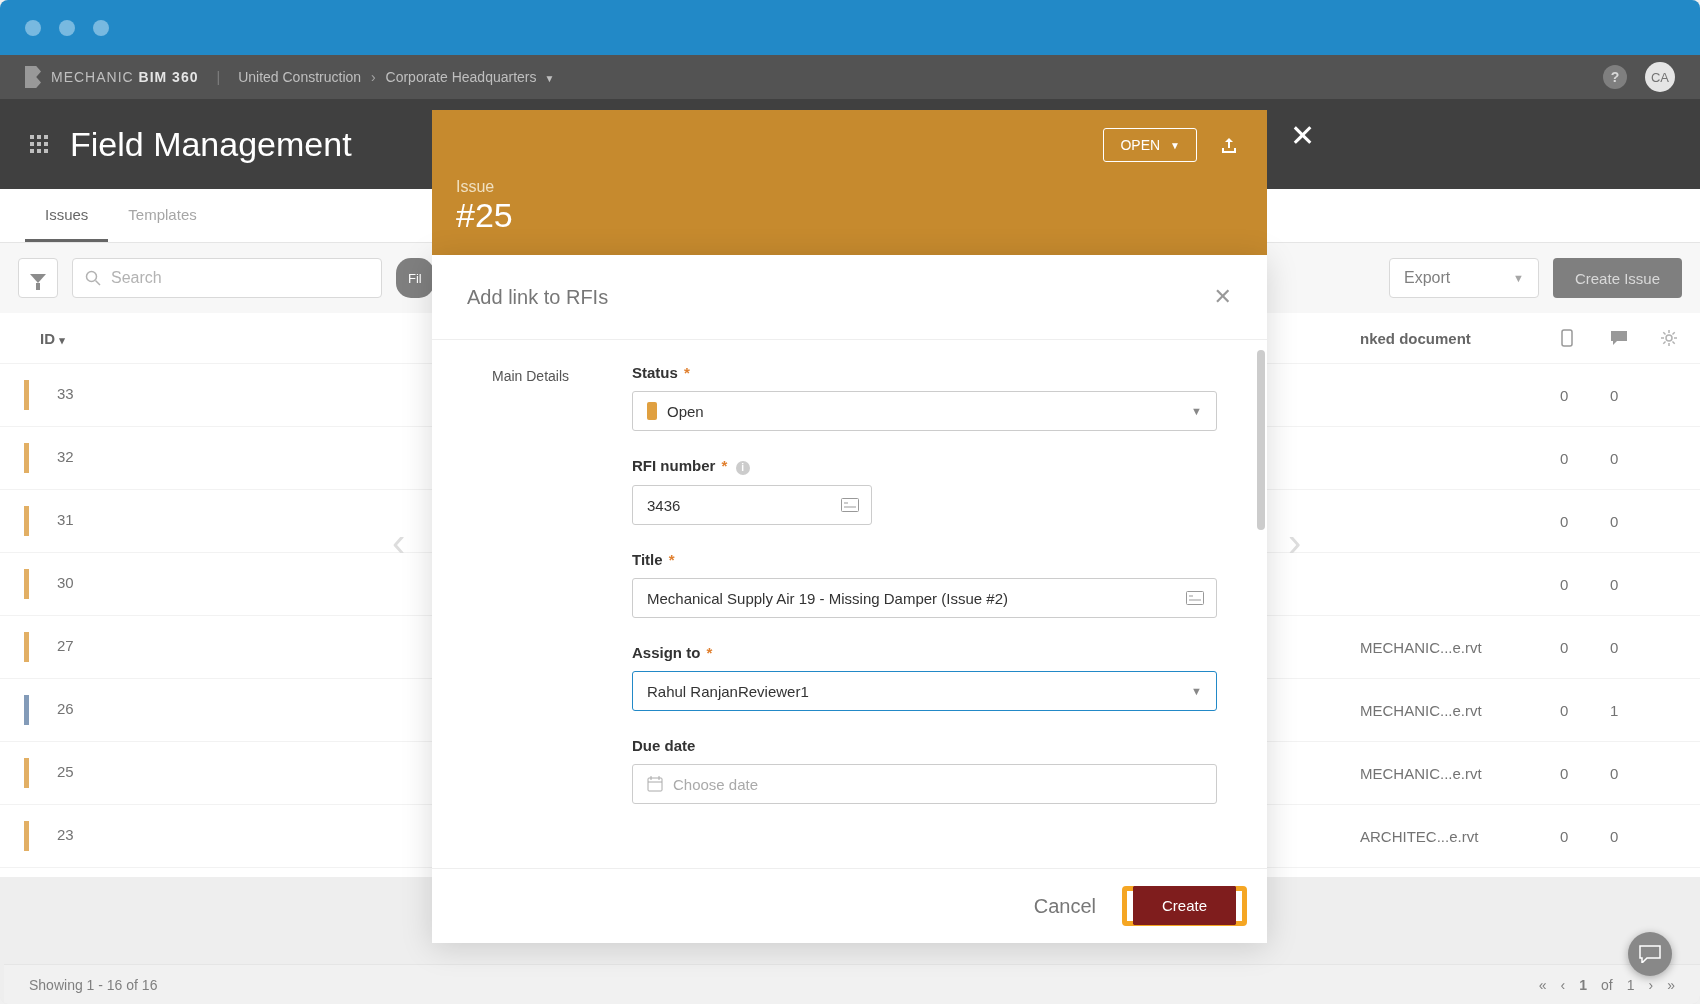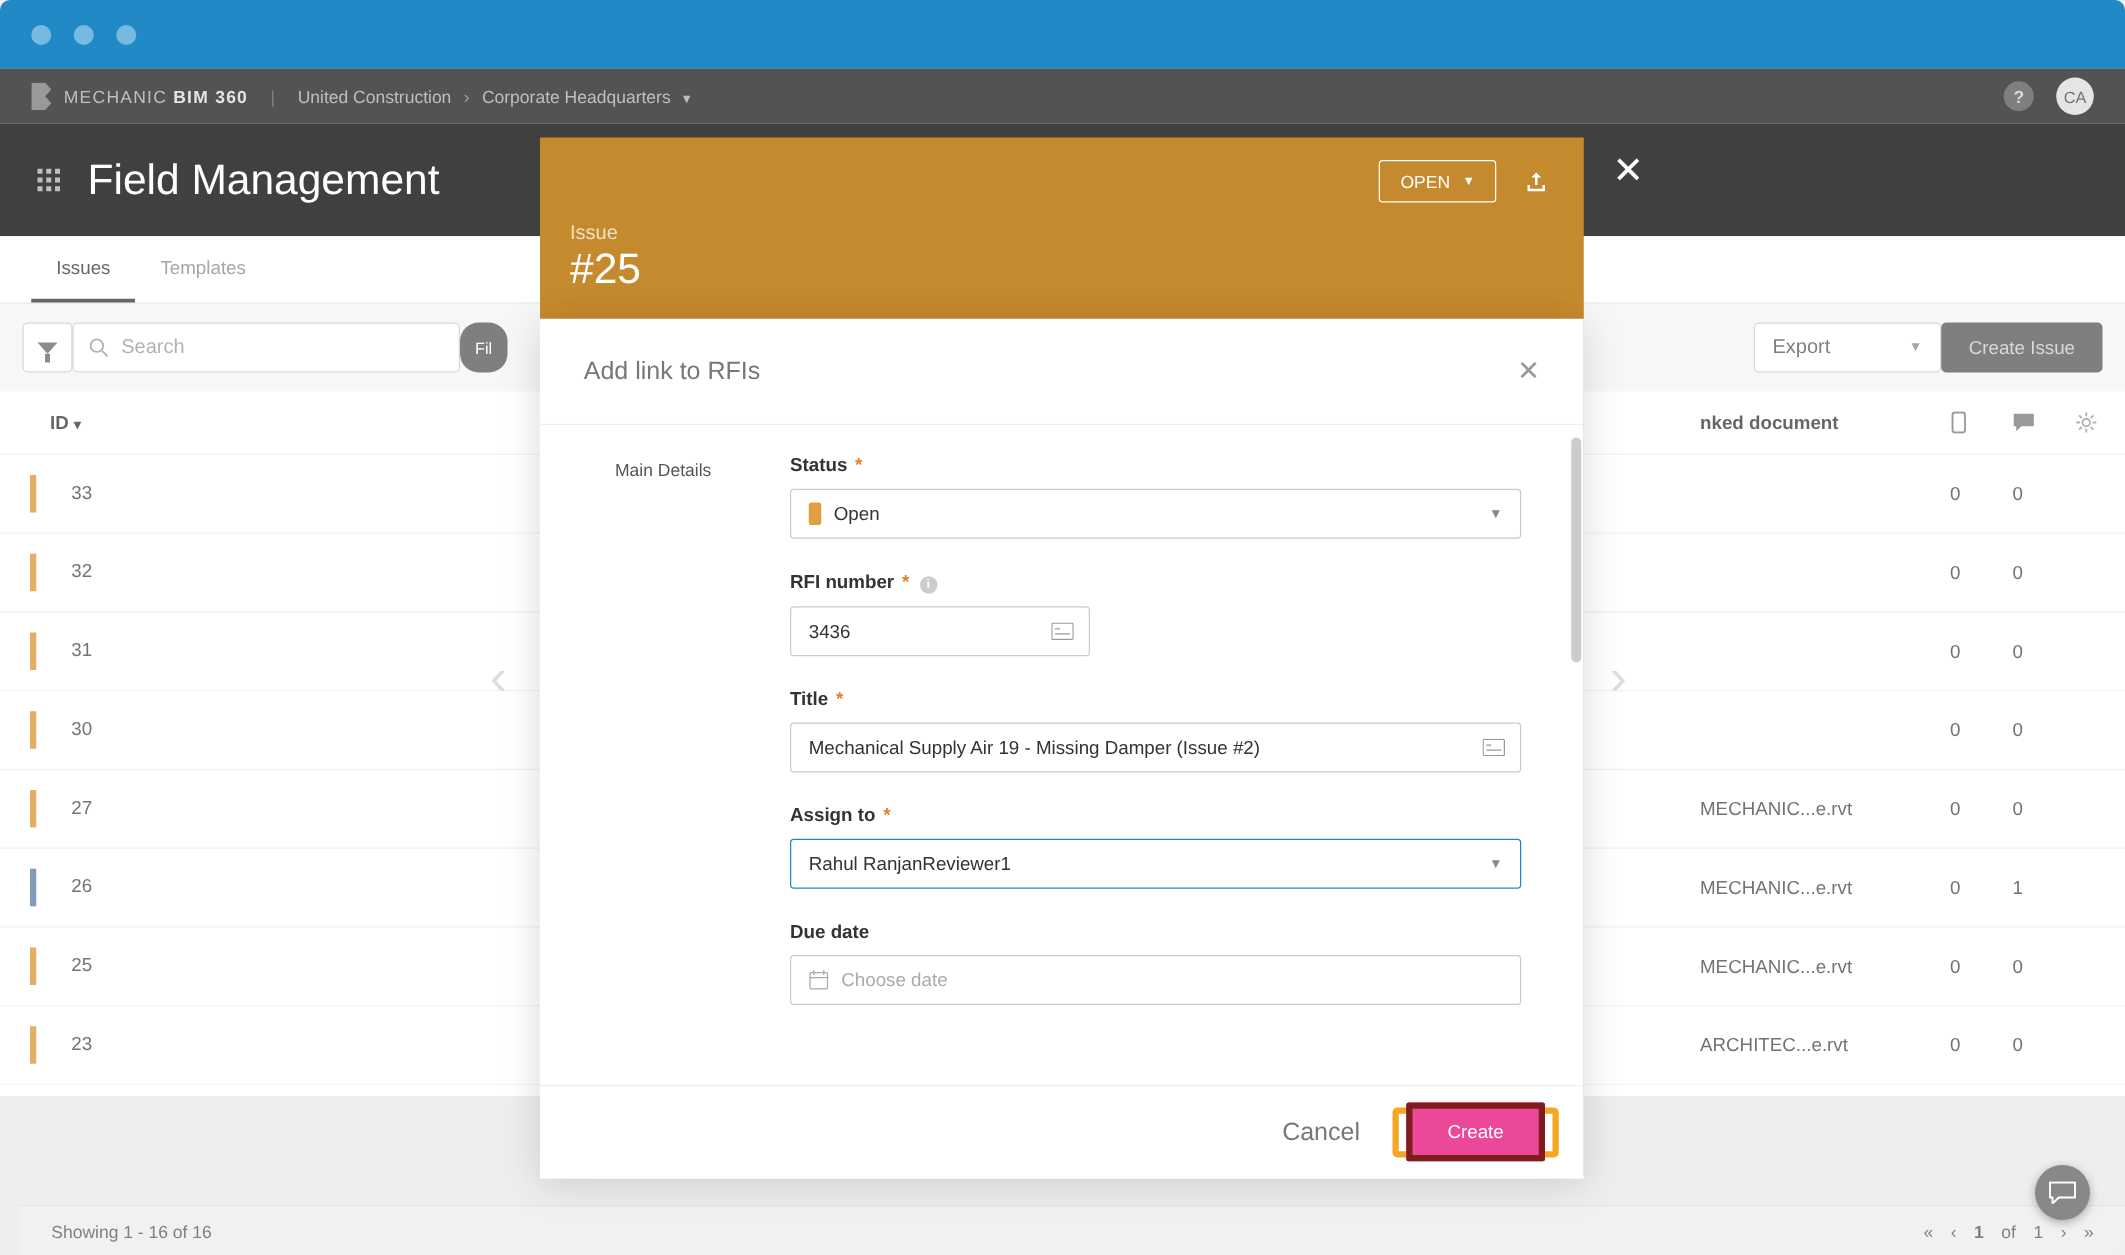--- a/index.html
+++ b/index.html
@@ -28,21 +28,21 @@
 .grid-icon { display: grid; grid-template-columns: repeat(3,4px); grid-template-rows: repeat(3,4px); gap: 3px; margin-right: 22px; }
 .grid-icon span { background: #aaa; }
 .page-title { font-size: 34px; font-weight: 300; }
 
 
 .tabs-row { height: 54px; background: #fff; border-bottom: 1px solid #ddd; display: flex; align-items: center; padding: 0 25px; }
 .tab { padding: 0 20px; height: 100%; display: flex; align-items: center; color: #888; font-size: 15px; cursor: pointer; border-bottom: 3px solid transparent; }
 .tab.active { color: #333; border-bottom-color: #333; font-weight: 500; }
 
 
-.toolbar { height: 70px; background: #f5f5f5; display: flex; align-items: center; padding: 0 18px; }
+.toolbar { height: 70px; background: #f5f5f5; display: flex; align-items: center; padding: 0 18px; gap: 14px; }
 .filter-btn { width: 40px; height: 40px; background: #fff; border: 1px solid #ccc; border-radius: 4px; display: flex; align-items: center; justify-content: center; }
 .funnel { width: 0; height: 0; border-left: 8px solid transparent; border-right: 8px solid transparent; border-top: 9px solid #666; position: relative; }
 .funnel::after { content: ''; position: absolute; top: 0; left: -2px; width: 4px; height: 7px; background: #666; }
 .search-box { flex: 0 0 310px; height: 40px; background: #fff; border: 1px solid #ccc; border-radius: 4px; display: flex; align-items: center; padding: 0 12px; color: #999; }
 .search-box .mag { margin-right: 10px; }
 .pill { height: 40px; background: #555; border-radius: 15px; color: #fff; padding: 0 12px; display: flex; align-items: center; font-size: 13px; }
 .toolbar .spacer { flex: 1; }
 .export-btn { width: 150px; height: 40px; background: #fff; border: 1px solid #ccc; border-radius: 4px; display: flex; align-items: center; padding: 0 14px; color: #555; }
 .export-btn .caret { margin-left: auto; font-size: 11px; color: #888; }
 .create-btn { height: 40px; padding: 0 22px; background: #555; color: #ccc; border-radius: 4px; display: flex; align-items: center; font-size: 15px; }
@@ -53,21 +53,21 @@
 .table th, .table td { text-align: left; padding: 16px 10px; font-size: 15px; color: #444; border-bottom: 1px solid #eee; }
 .table th { color: #333; font-weight: 600; }
 .table th.id-col { padding-left: 40px; }
 .table td.id-cell { padding-left: 24px; }
 .bar-indicator { display: inline-block; width: 5px; height: 30px; background: #d99430; vertical-align: middle; margin-right: 28px; }
 .bar-indicator.blue { background: #5a7aa0; }
 .icon-col { width: 50px; text-align: center; }
 .gear-col { width: 50px; text-align: center; color: #999; }
 
 
-.footer { position: absolute; bottom: 0; left: 16px; right: 0; height: 40px; background: #ececec; border-top: 1px solid #ddd; display: flex; align-items: center; padding: 0 25px; color: #555; font-size: 14px; }
+.footer { position: absolute; bottom: 0; left: 4px; right: 0; height: 40px; background: #ececec; border-top: 1px solid #ddd; display: flex; align-items: center; padding: 0 25px; color: #555; font-size: 14px; }
 .footer .right { margin-left: auto; display: flex; align-items: center; gap: 14px; }
 .chat-bubble { position: absolute; bottom: 28px; right: 28px; width: 44px; height: 44px; border-radius: 50%; background: #888; display: flex; align-items: center; justify-content: center; color: #fff; box-shadow: 0 2px 8px rgba(0,0,0,.3); }
 
 
 .dim-overlay { position: absolute; top: 55px; left: 0; right: 0; bottom: 0; background: rgba(255,255,255,0.25); pointer-events: none; }
 
 
 .issue-panel { position: absolute; top: 110px; left: 432px; width: 835px; height: 830px; background: #c68a2e; }
 .issue-panel-header { height: 155px; padding: 18px 24px; color: #fff; position: relative; }
 .open-btn { position: absolute; top: 18px; right: 70px; border: 1px solid #fff; border-radius: 3px; padding: 8px 16px; color: #fff; font-size: 14px; display: flex; align-items: center; gap: 10px; }
@@ -89,21 +89,21 @@
 .req { color: #e08030; margin-left: 2px; }
 .info-dot { display: inline-block; width: 14px; height: 14px; border-radius: 50%; background: #ccc; color: #fff; font-size: 10px; text-align: center; line-height: 14px; margin-left: 4px; }
 .form-control { width: 100%; height: 40px; border: 1px solid #ccc; border-radius: 3px; padding: 0 14px; font-size: 15px; color: #333; display: flex; align-items: center; background: #fff; position: relative; }
 .form-control.narrow { width: 240px; }
 .form-control.focused { border-color: #2289c7; }
 .form-control .caret { margin-left: auto; color: #888; font-size: 11px; }
 .status-chip { width: 10px; height: 18px; background: #e0a040; border-radius: 2px; margin-right: 10px; }
 .input-suffix-icon { position: absolute; right: 12px; color: #999; }
 .modal-footer { height: 75px; border-top: 1px solid #eee; display: flex; align-items: center; justify-content: flex-end; padding: 0 20px; gap: 10px; }
 .btn-cancel { color: #777; padding: 10px 16px; font-size: 20px; cursor: pointer; }
-.btn-create { background: #ec4899; color: #fff; padding: 10px 28px; border: 5px solid #7f1d1d; border-radius: 2px; font-size: 15px; cursor: pointer; }
+.btn-create { background: #7f1d1d; color: #fff; padding: 10px 28px; border: 1px solid #7f1d1d; border-radius: 2px; font-size: 15px; cursor: pointer; }
 .highlight-box { border: 5px solid #f5a623; border-radius: 4px; padding: 6px; display: inline-block; }
 .modal-scrollbar { position: absolute; right: 2px; top: 10px; width: 8px; height: 180px; background: #ccc; border-radius: 4px; }
 
 
 .panel-close { position: absolute; top: 118px; left: 1290px; color: #fff; font-size: 30px; cursor: pointer; font-weight: 300; }
 
 
 .nav-arrow { position: absolute; top: 520px; color: #ddd; font-size: 40px; font-weight: 300; cursor: pointer; }
 .nav-arrow.prev { left: 392px; }
 .nav-arrow.next { left: 1288px; }

